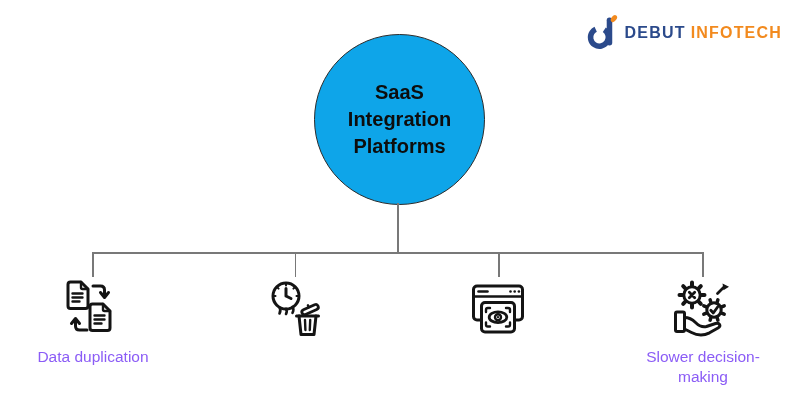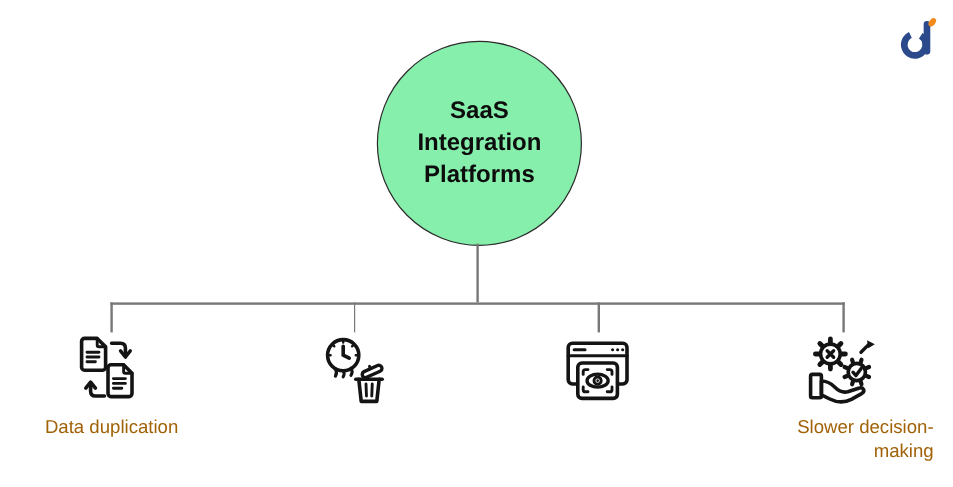--- a/index.html
+++ b/index.html
@@ -9,55 +9,56 @@
   }
   
   .logo{position:absolute;top:12px;right:12px;display:flex;align-items:center;gap:6px;}
   .logo svg{display:block;}
   .logo .words{font-size:16px;font-weight:700;letter-spacing:1.2px;white-space:nowrap;}
   .logo .w1{color:var(--navy,#2b4a8b);}
   .logo .w2{color:var(--orange,#f28a1e);margin-left:5px;}
   
   .root-circle{
     position:absolute;left:314px;top:34px;width:169px;height:169px;border-radius:50%;
-    border:1.6px solid #2b2b2b;background:#86efac;display:flex;align-items:center;justify-content:center;
+    border:1.6px solid #2b2b2b;background:#0ea5e9;display:flex;align-items:center;justify-content:center;
   }
   .root-circle .title{
     width:150px;text-align:center;font-size:20px;font-weight:700;line-height:27px;color:#0d0d0d;
   }
   
   .line{position:absolute;background:var(--line,#777);}
   .stem{left:397px;top:203px;width:1.6px;height:49px;}
   .hbar{left:92px;top:252px;width:611.6px;height:1.6px;}
   .drop{width:1.6px;height:25px;top:252px;}
   .drop.d1{left:92px;} .drop.d2{left:294.5px;} .drop.d3{left:498px;} .drop.d4{left:702px;}
   
   .branch{position:absolute;top:277px;width:220px;display:flex;flex-direction:column;align-items:center;}
   .branch.b1{left:-17px;}   
   .branch.b2{left:185px;}   
   .branch.b3{left:388px;}   
   .branch.b4{left:593px;}   
   .branch svg{display:block;}
   .branch .label{
-    margin-top:6px;text-align:right;font-size:15.5px;line-height:19.5px;color:#a16207;
+    margin-top:6px;text-align:center;font-size:15.5px;line-height:19.5px;color:#8b5cf6;
   }
   .branch.b4 .label{width:150px;}
   .ic{stroke:#141414;fill:none;stroke-linecap:round;stroke-linejoin:round;}
 </style>
 </head>
 <body>
 
 <div class="canvas">
 
   <div class="logo">
     <svg width="34" height="42" viewBox="0 0 40 46">
       <circle cx="17" cy="28" r="10.5" fill="none" stroke="#2b4a8b" stroke-width="6.5" stroke-dasharray="55 11" transform="rotate(-57 17 28)"></circle>
       <line x1="28.8" y1="8" x2="28.8" y2="34.5" stroke="#2b4a8b" stroke-width="6.5" stroke-linecap="round"></line>
       <ellipse cx="34" cy="6" rx="3" ry="4.6" fill="#f28a1e" transform="rotate(38 34 6)"></ellipse>
     </svg>
+    <span class="words"><span class="w1">DEBUT</span><span class="w2">INFOTECH</span></span>
   </div>
 
   <div class="root-circle">
     <div class="title">SaaS Integration Platforms</div>
   </div>
 
   <div class="line stem"></div>
   <div class="line hbar"></div>
   <div class="line drop d1"></div>
   <div class="line drop d2"></div>

